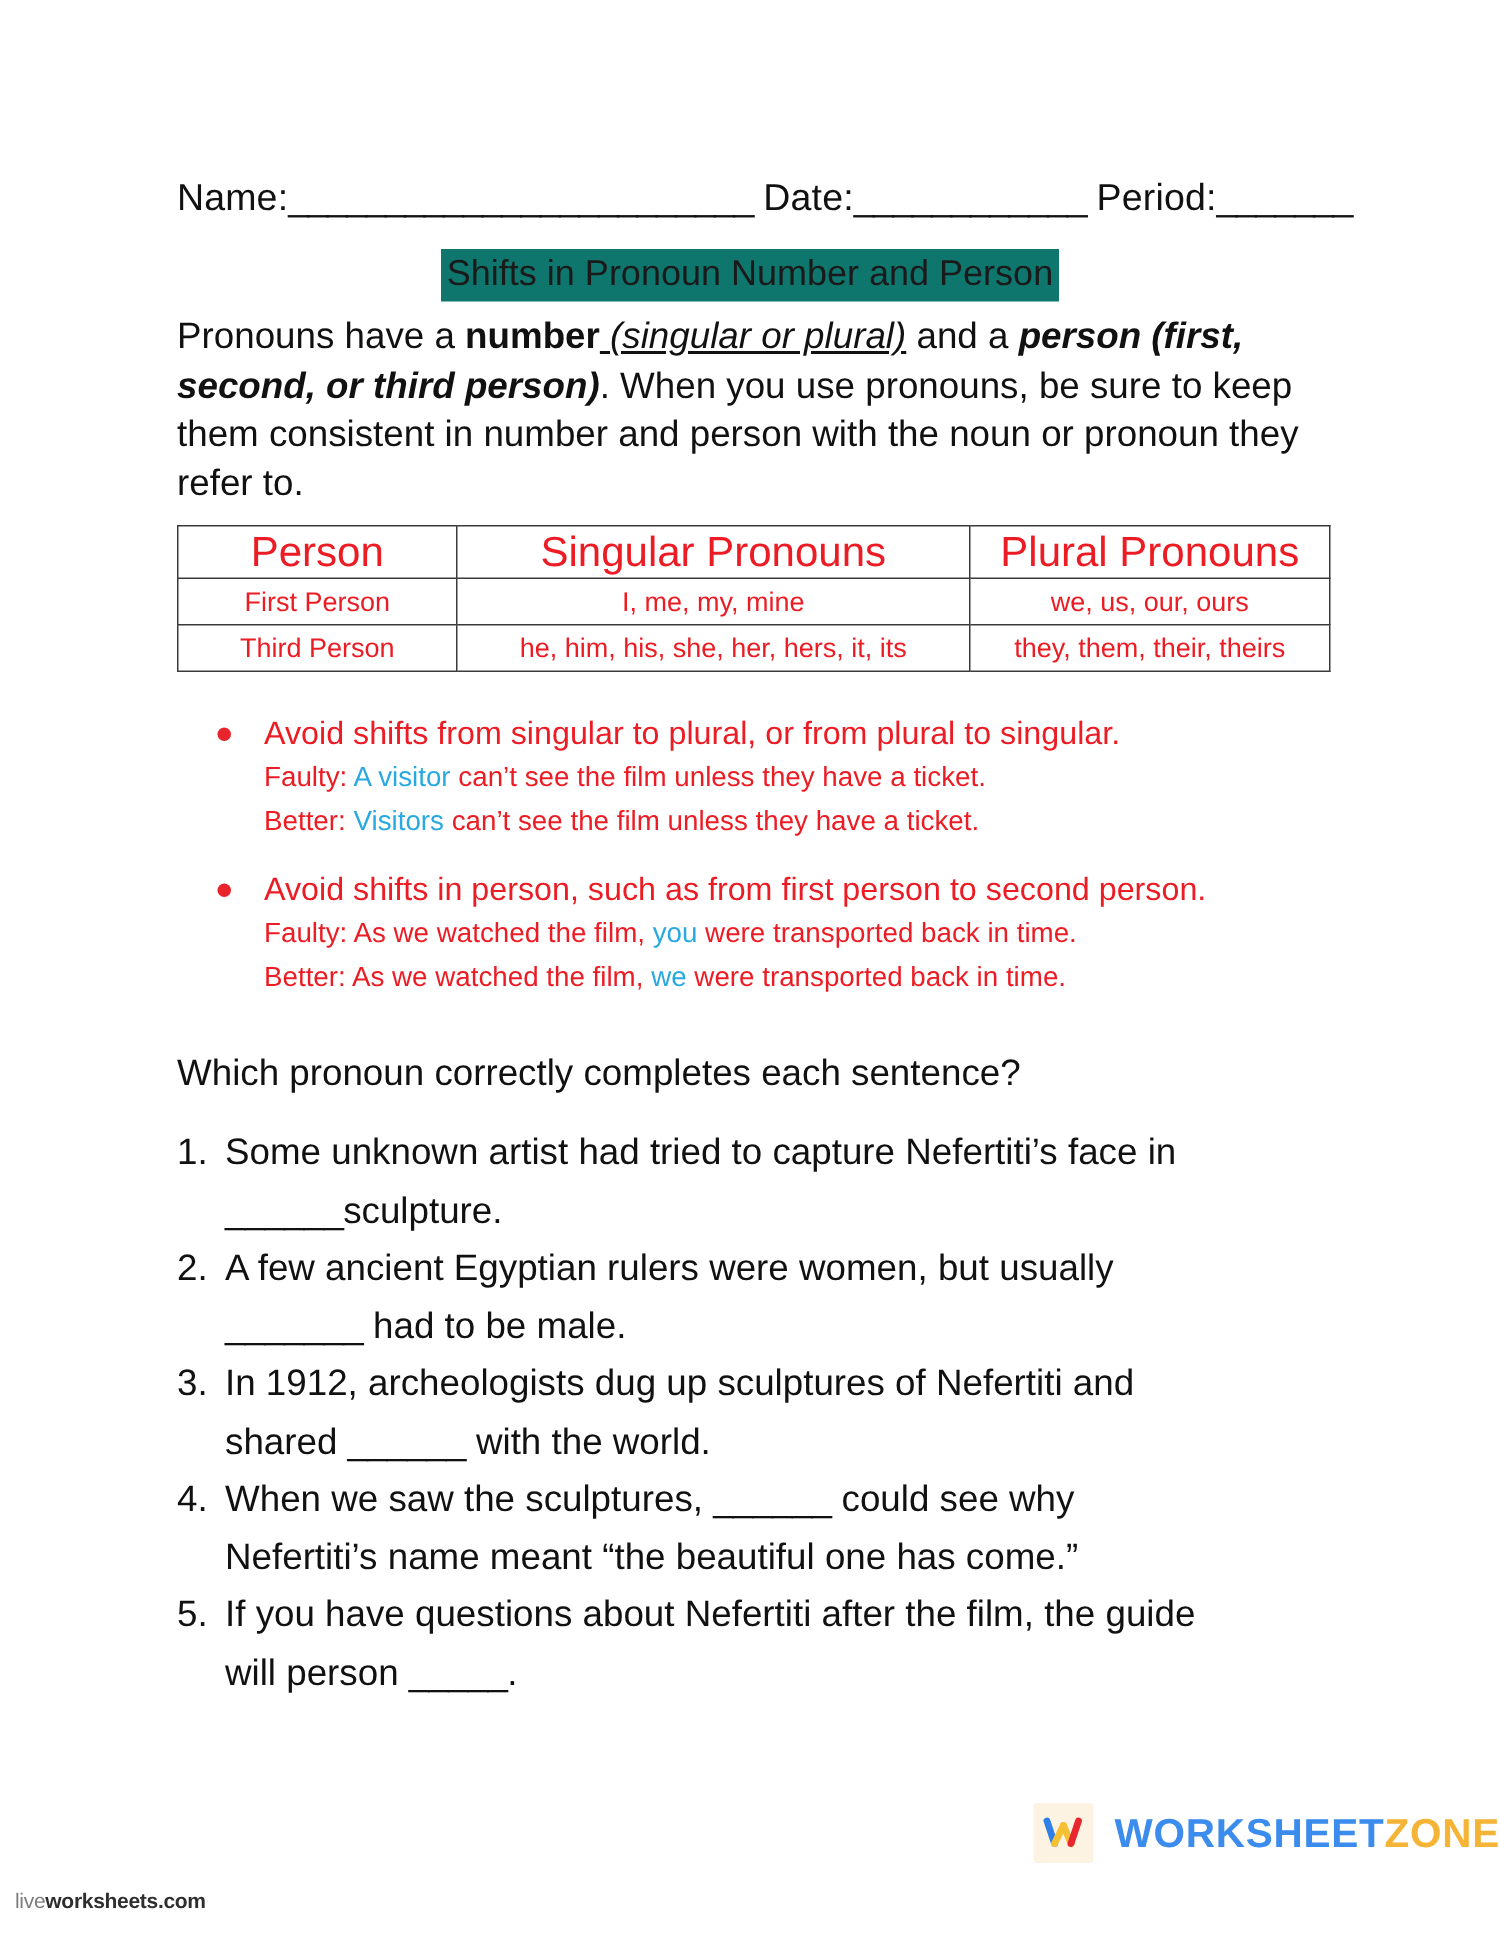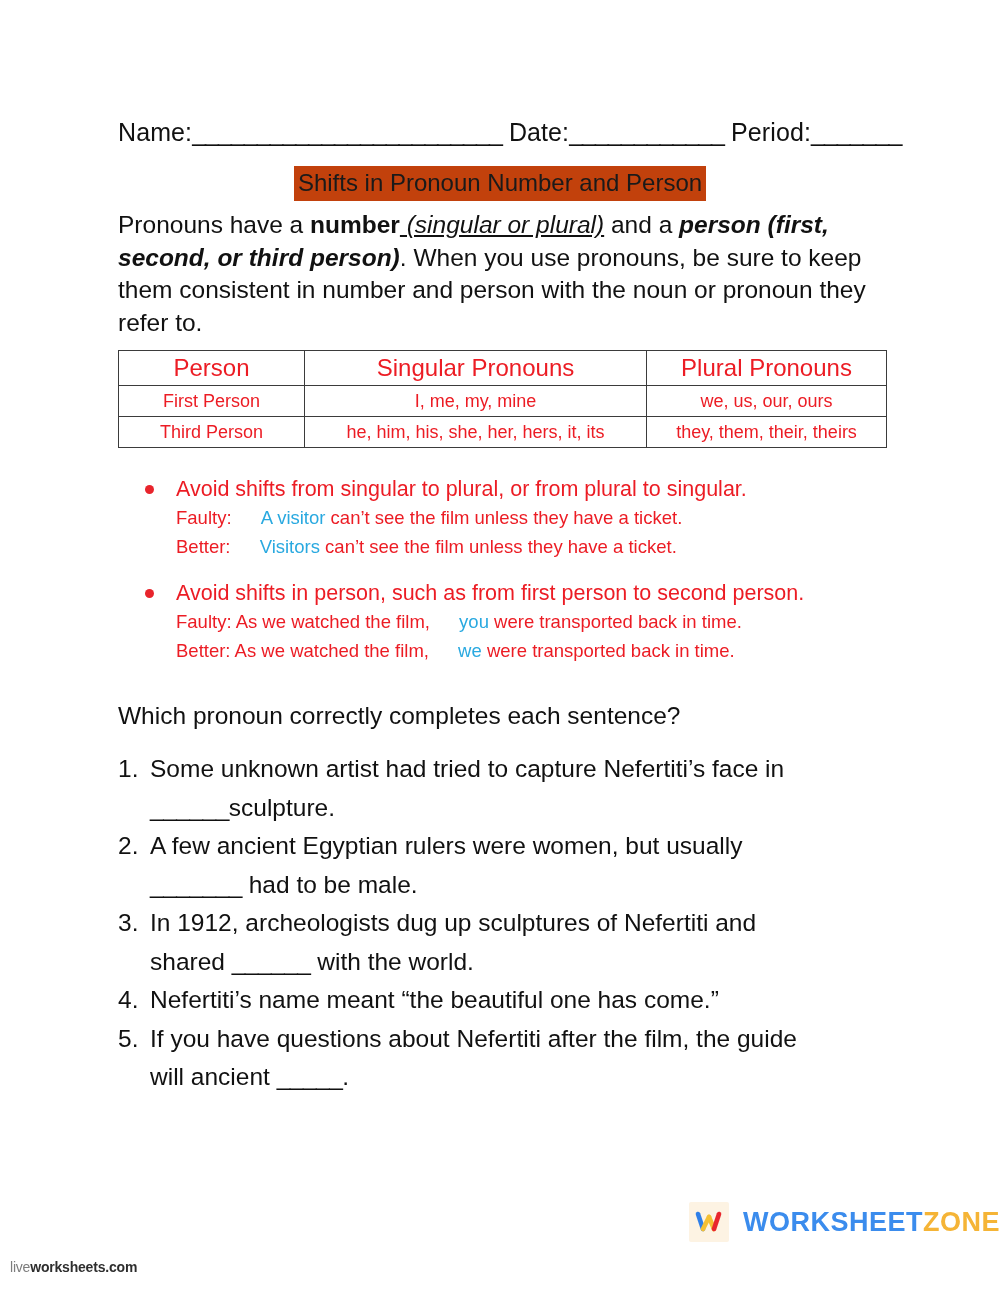--- a/index.html
+++ b/index.html
@@ -39,21 +39,21 @@
   
   .title-wrap {
     position: absolute;
     left: 0;
     top: 166px;
     width: 1000px;
     text-align: center;
   }
   .title {
     display: inline-block;
-    background: #c2410c;
+    background: #0f766e;
     font-size: 24px;
     line-height: 1.26;
     padding: 2px 4px 3px 4px;
     color: #1a1a1a;
   }
 
   
   .intro {
     position: absolute;
     left: 118px;
@@ -77,21 +77,21 @@
     table-layout: fixed;
   }
   .ptable td {
     border: 1.2px solid #3b3b3b;
     color: #ec1c24;
     text-align: center;
     vertical-align: middle;
     padding: 1px 2px;
   }
   .ptable .hdr td {
-    font-size: 24px;
+    font-size: 28px;
     height: 32px;
   }
   .ptable .row td {
     font-size: 18px;
     height: 28px;
   }
   .ptable col.c1 { width: 186px; }
   .ptable col.c2 { width: 342px; }
   .ptable col.c3 { width: 240px; }
 
@@ -118,21 +118,21 @@
     height: 9px;
     border-radius: 50%;
     background: #e8242c;
   }
   .examples {
     padding-left: 58px;
     font-size: 18.5px;
     line-height: 28.5px;
     color: #ec1c24;
   }
-  .examples .hl { color: #29a9e0; margin-left: 24px; }
+  .examples .hl { color: #29a9e0; }
 
   
   .prompt {
     position: absolute;
     left: 118px;
     top: 700px;
     font-size: 24.5px;
     line-height: 32px;
     color: #111;
   }
@@ -287,27 +287,28 @@
     </div>
 
     <div class="q">
       <span class="num">3.</span>
       <span class="qtext">In 1912, archeologists dug up sculptures of Nefertiti and</span>
       <span class="qtext"><span>shared </span><span class="blank">______</span><span> with the world.</span></span>
     </div>
 
     <div class="q">
       <span class="num">4.</span>
+      <span class="qtext"><span>When we saw the sculptures, </span><span class="blank">______</span><span> could see why</span></span>
       <span class="qtext">Nefertiti’s name meant “the beautiful one has come.”</span>
     </div>
 
     <div class="q">
       <span class="num">5.</span>
       <span class="qtext">If you have questions about Nefertiti after the film, the guide</span>
-      <span class="qtext"><span>will ancient </span><span class="blank">_____</span><span>.</span></span>
+      <span class="qtext"><span>will person </span><span class="blank">_____</span><span>.</span></span>
     </div>
 
   </div>
 
   <div class="lw-logo">
     <span class="light">live</span><span class="bold">worksheets.com</span>
   </div>
 
   <div class="wz-logo">
     <span class="wz-mark">

